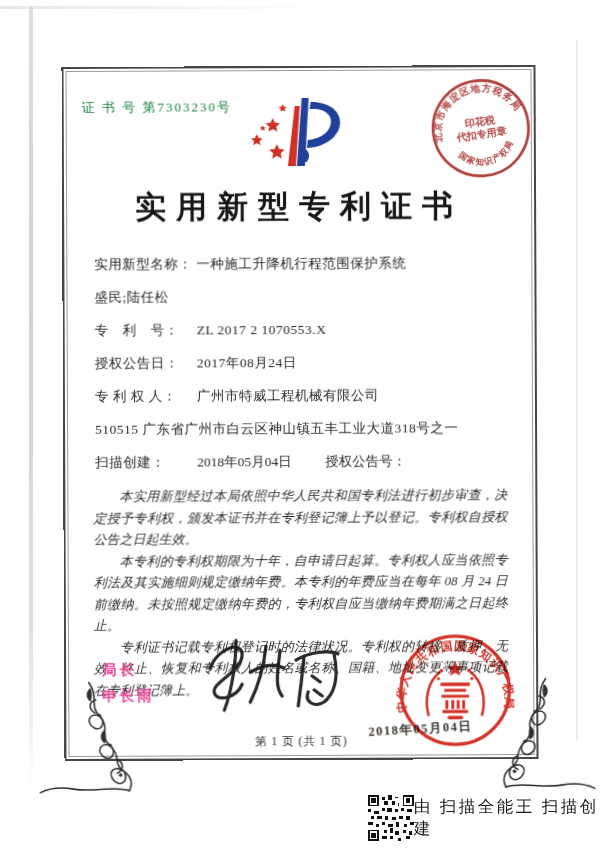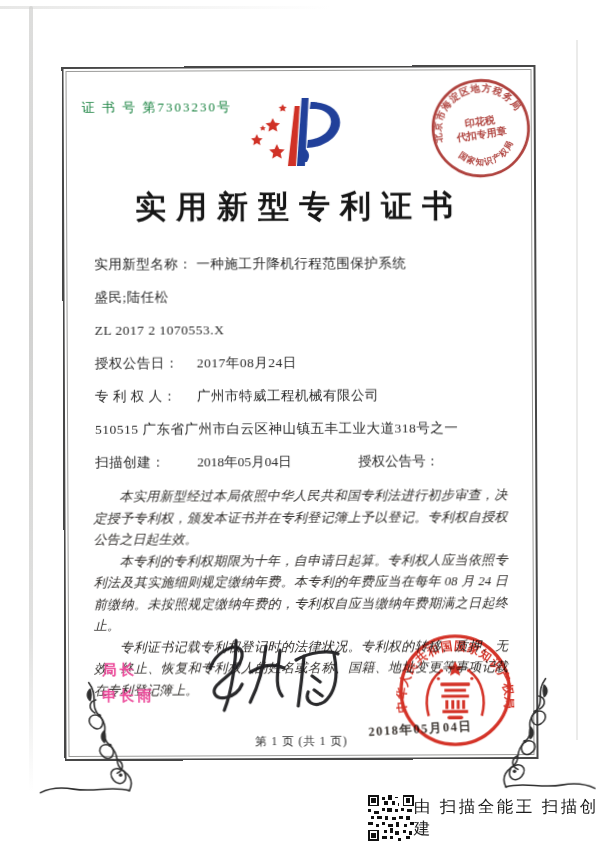--- a/index.html
+++ b/index.html
@@ -28,21 +28,21 @@
             transform:rotate(-8deg);}
 
   .title{margin:0;padding-top:118px;text-align:center;font-size:31px;font-weight:bold;
          letter-spacing:10px;color:#161616;}
 
   .fields{margin:26px 30px 0 30px;font-size:13.5px;color:#2a2a2a;}
   .f-row{display:flex;margin-bottom:13px;line-height:20px;}
   .f-label{flex:0 0 102px;white-space:pre;letter-spacing:.5px;}
   .f-value{flex:1;letter-spacing:.5px;}
   .f-row.split .f-value1{flex:0 0 128px;}
-  .f-row.split .f-label2{flex:0 0 96px;white-space:pre;margin-left:33px;}
+  .f-row.split .f-label2{flex:0 0 96px;white-space:pre;}
   .f-row.split .f-value2{flex:1;}
 
   .paras{margin:4px 28px 0 28px;font-size:13px;line-height:21.5px;text-align:justify;color:#2e2b28;}
   .paras p{margin:0;text-indent:2em;font-style:italic;}
 
   .sign-block{position:absolute;left:36px;top:588px;
      font-family:"Liberation Sans","DejaVu Sans",sans-serif;
      font-size:14.5px;font-weight:700;letter-spacing:3px;line-height:26px;color:#ec4899;}
   .signature{position:absolute;left:126px;top:566px;}
 
@@ -107,20 +107,21 @@
 
   <div class="fields">
     <div class="f-row">
       <span class="f-label">实用新型名称：</span>
       <span class="f-value">一种施工升降机行程范围保护系统</span>
     </div>
     <div class="f-row">
       <span class="f-value">盛民;陆任松</span>
     </div>
     <div class="f-row">
+      <span class="f-label">专　利　号：</span>
       <span class="f-value">ZL 2017 2 1070553.X</span>
     </div>
     <div class="f-row">
       <span class="f-label">授权公告日：</span>
       <span class="f-value">2017年08月24日</span>
     </div>
     <div class="f-row">
       <span class="f-label">专 利 权 人：</span>
       <span class="f-value">广州市特威工程机械有限公司</span>
     </div>

